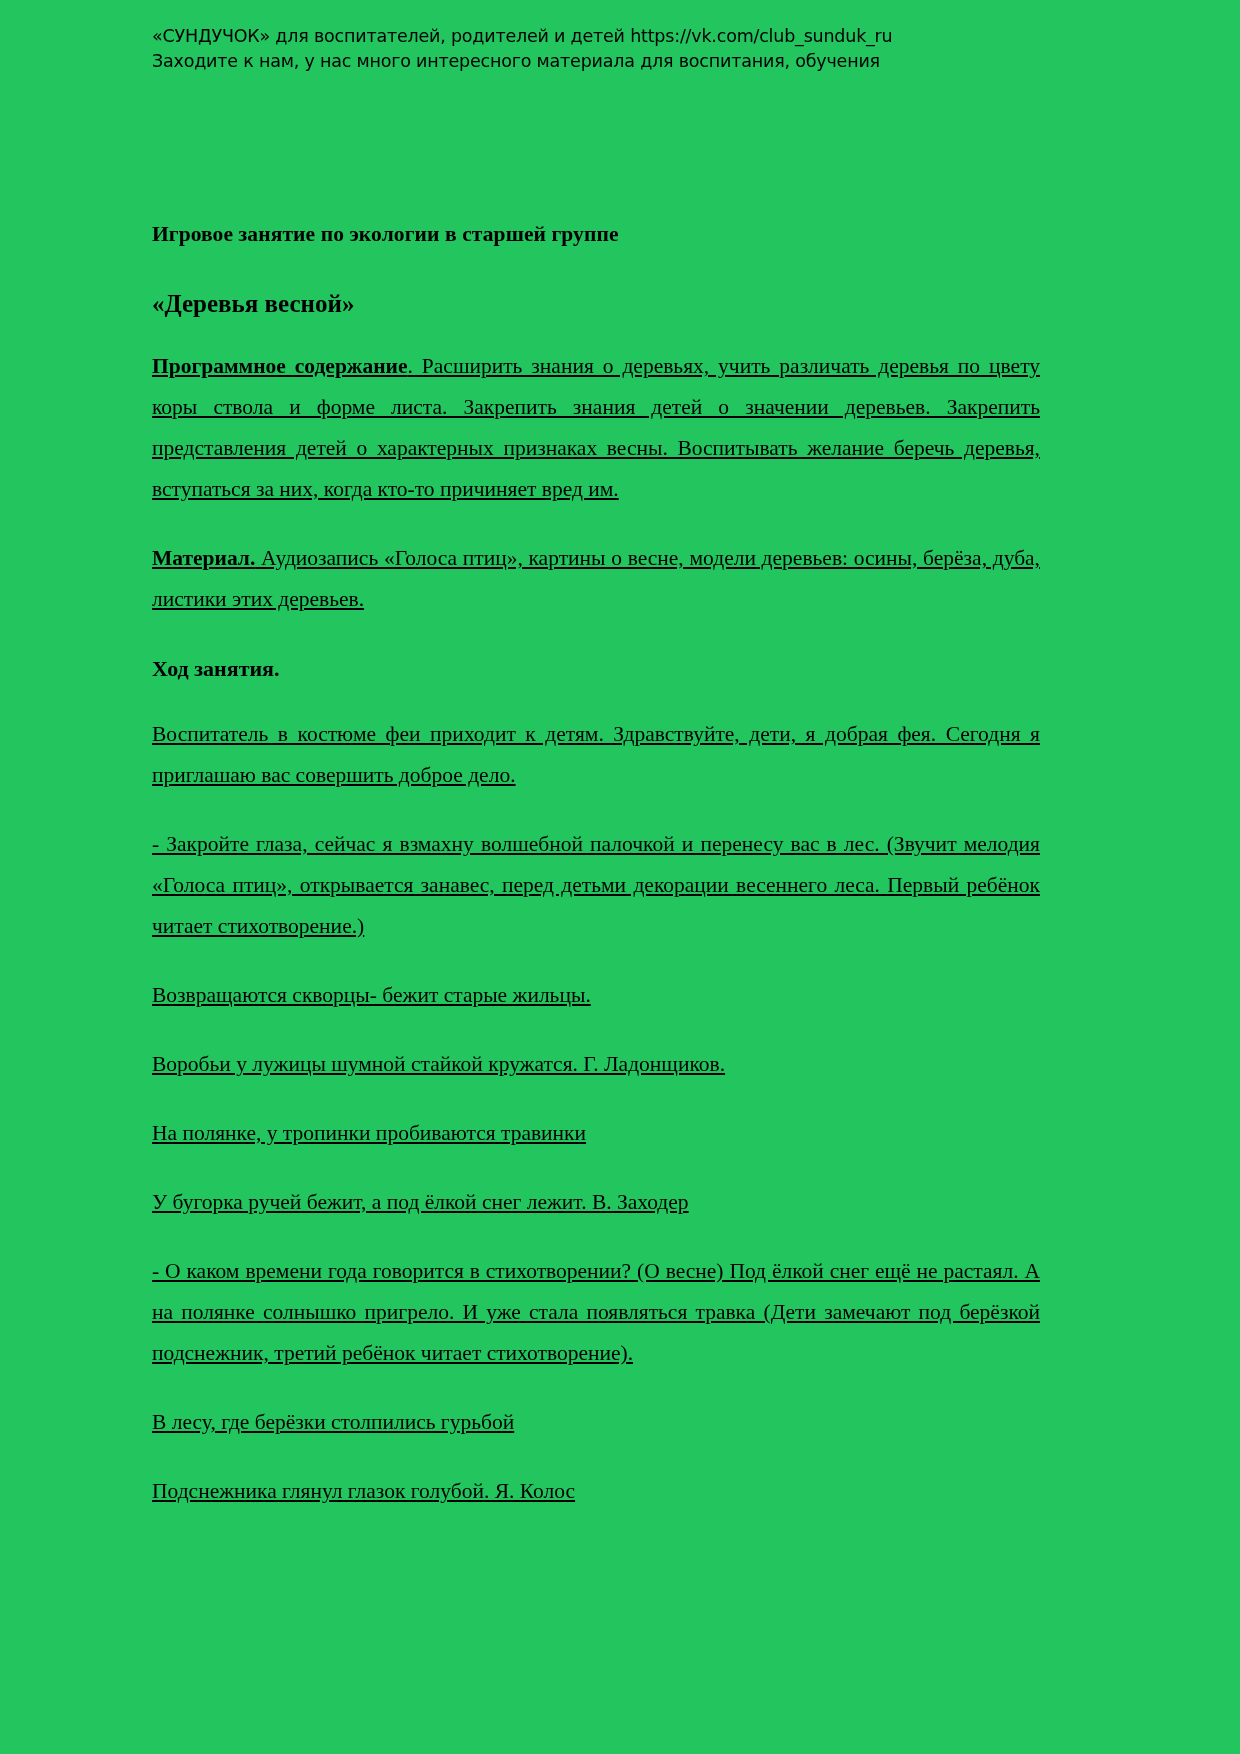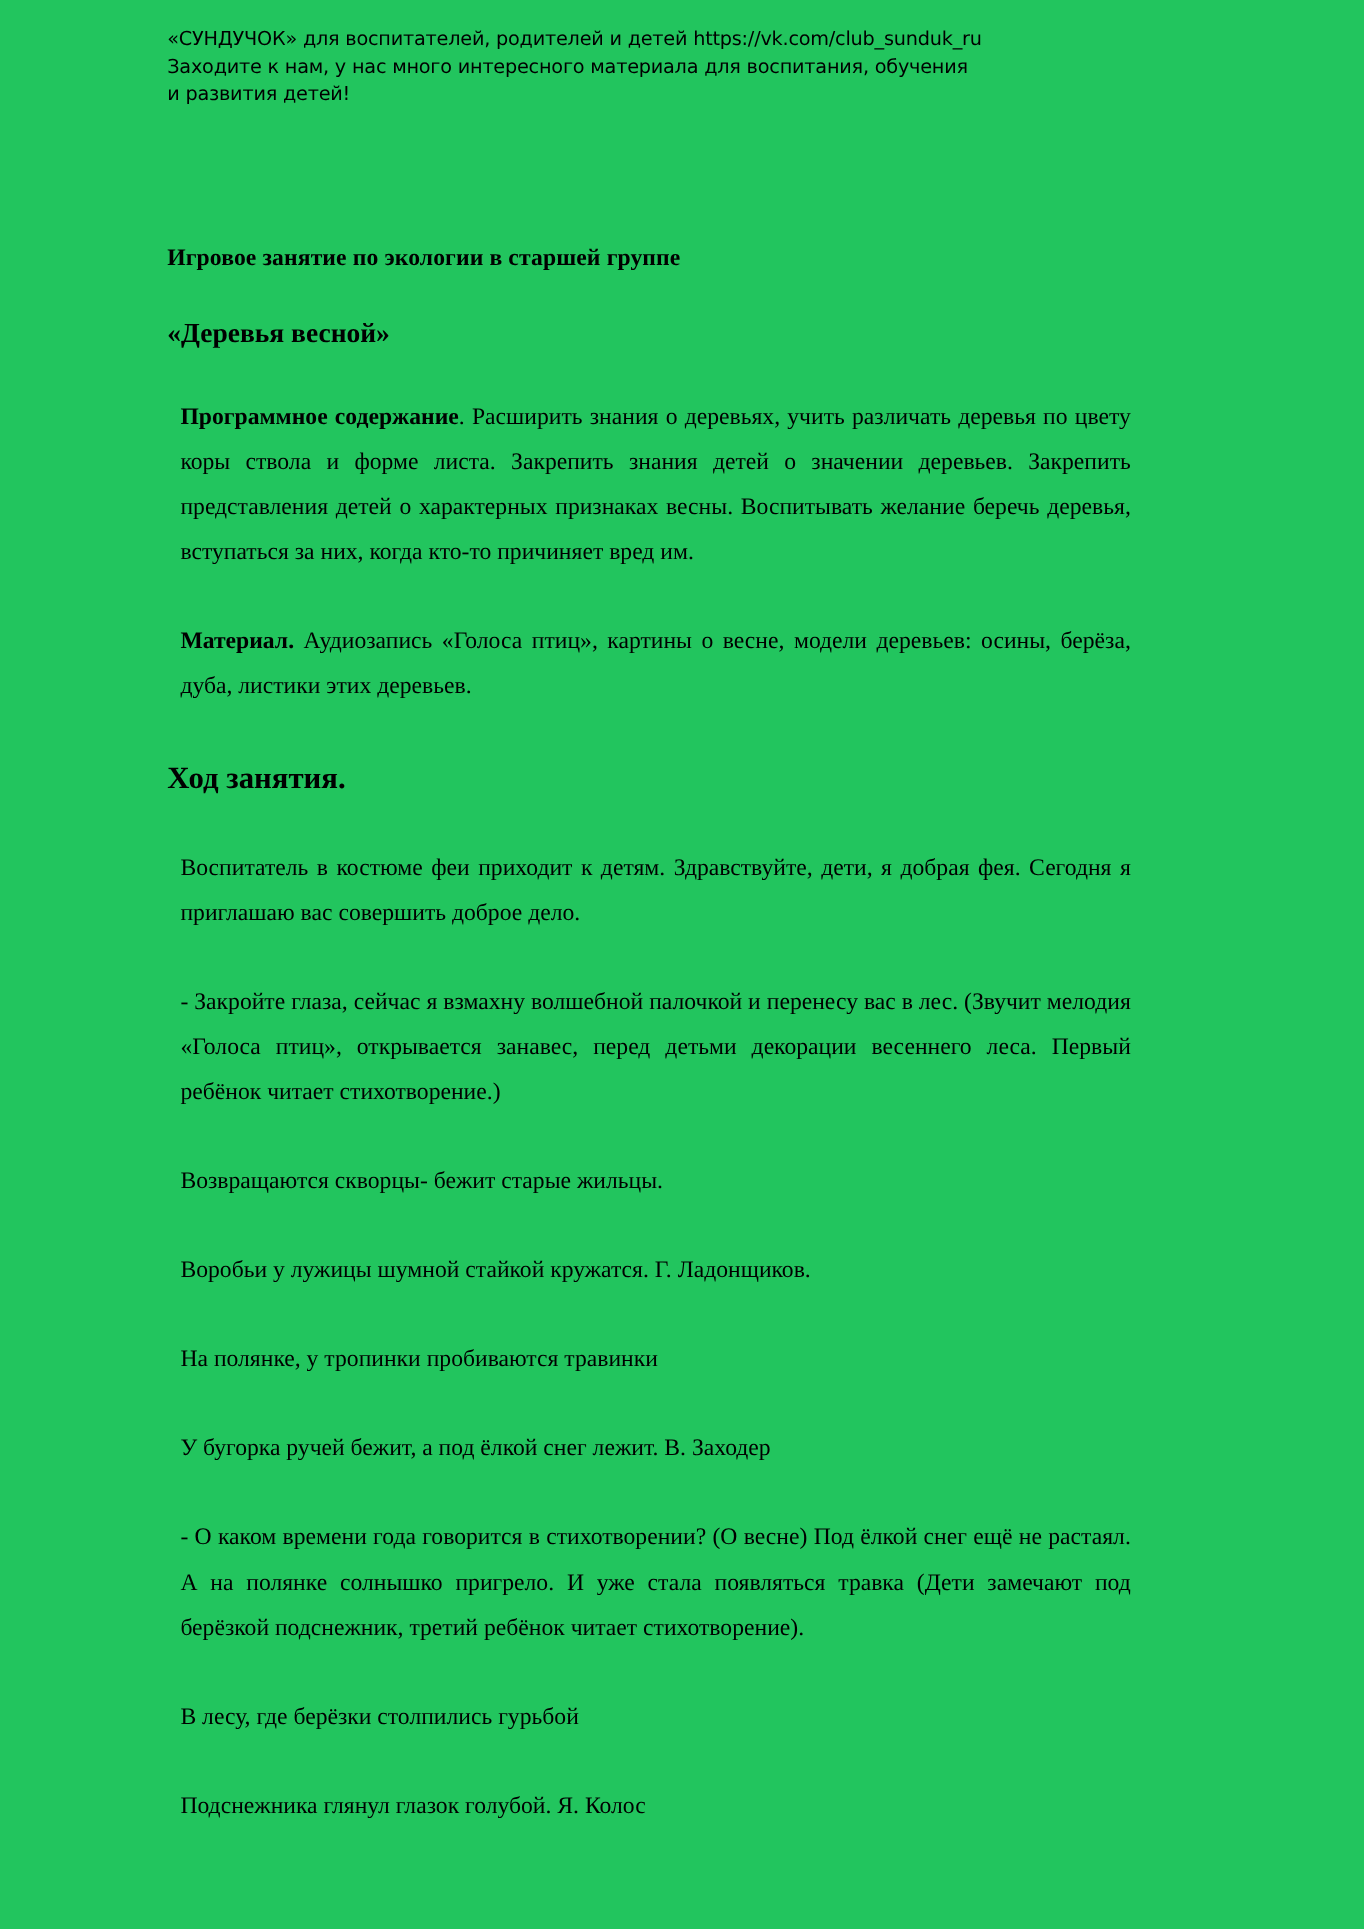--- a/index.html
+++ b/index.html
@@ -61,30 +61,31 @@
   }
 
   .doc-subtitle {
     padding-top: 43px;
     font-size: 25px;
   }
 
   .section-heading {
     padding-top: 36px;
     padding-bottom: 6px;
-    font-size: 28px;
+    font-size: 22px;
   }
 
   p.para {
-    margin: 12px;
+    margin: 0;
     padding-top: 28px;
     text-align: justify;
     text-justify: inter-word;
     line-height: 41px;
     font-size: 21.5px;
+    text-decoration: underline;
   }
 
   p.para.first-after-heading {
     padding-top: 26px;
   }
 
   p.para .lead {
     font-weight: bold;
   }
 
@@ -94,21 +95,20 @@
   }
 </style>
 </head>
 <body>
 
 <div class="page">
 
   <div class="promo-header">
     <span class="promo-line">«СУНДУЧОК» для воспитателей, родителей и детей https://vk.com/club_sunduk_ru</span>
     <span class="promo-line">Заходите к нам, у нас много интересного материала для воспитания, обучения</span>
-    <span class="promo-line">и развития детей!</span>
   </div>
 
   <div class="doc-body">
 
     <h1 class="doc-title">Игровое занятие по экологии в старшей группе</h1>
 
     <h2 class="doc-subtitle">«Деревья весной»</h2>
 
     <p class="para">
       <span class="lead">Программное содержание</span><span>. Расширить знания о деревьях, учить различать деревья  по цвету коры ствола и форме листа. Закрепить знания детей о значении деревьев. Закрепить представления детей о характерных признаках весны. Воспитывать желание беречь деревья, вступаться за них, когда кто-то причиняет вред им.</span>

